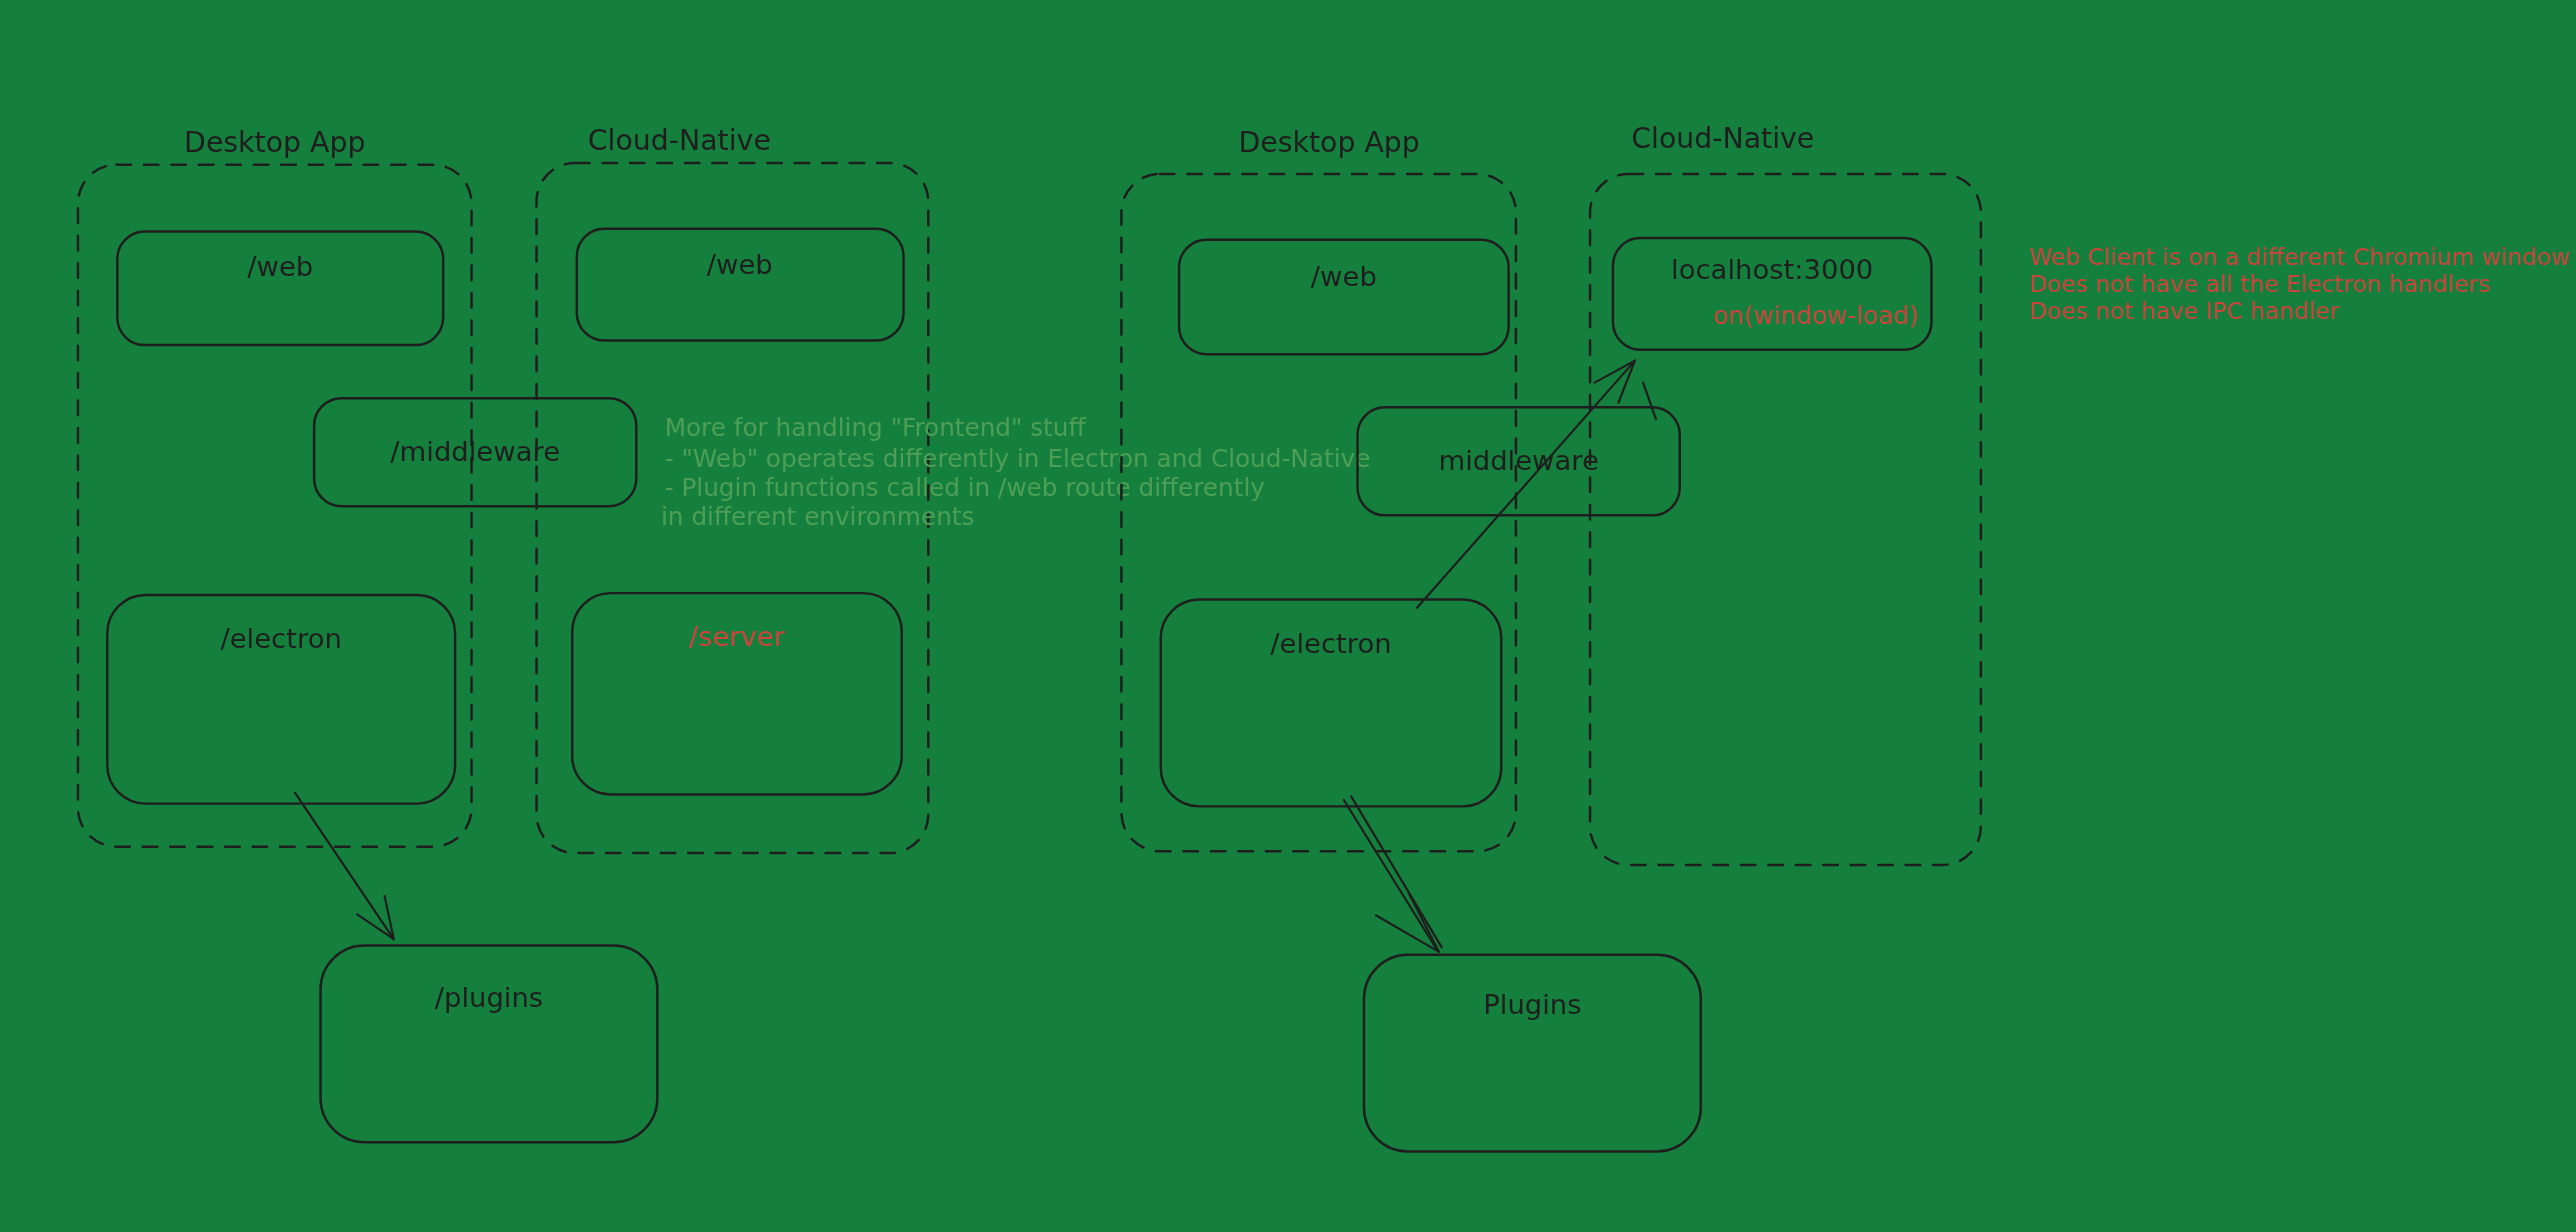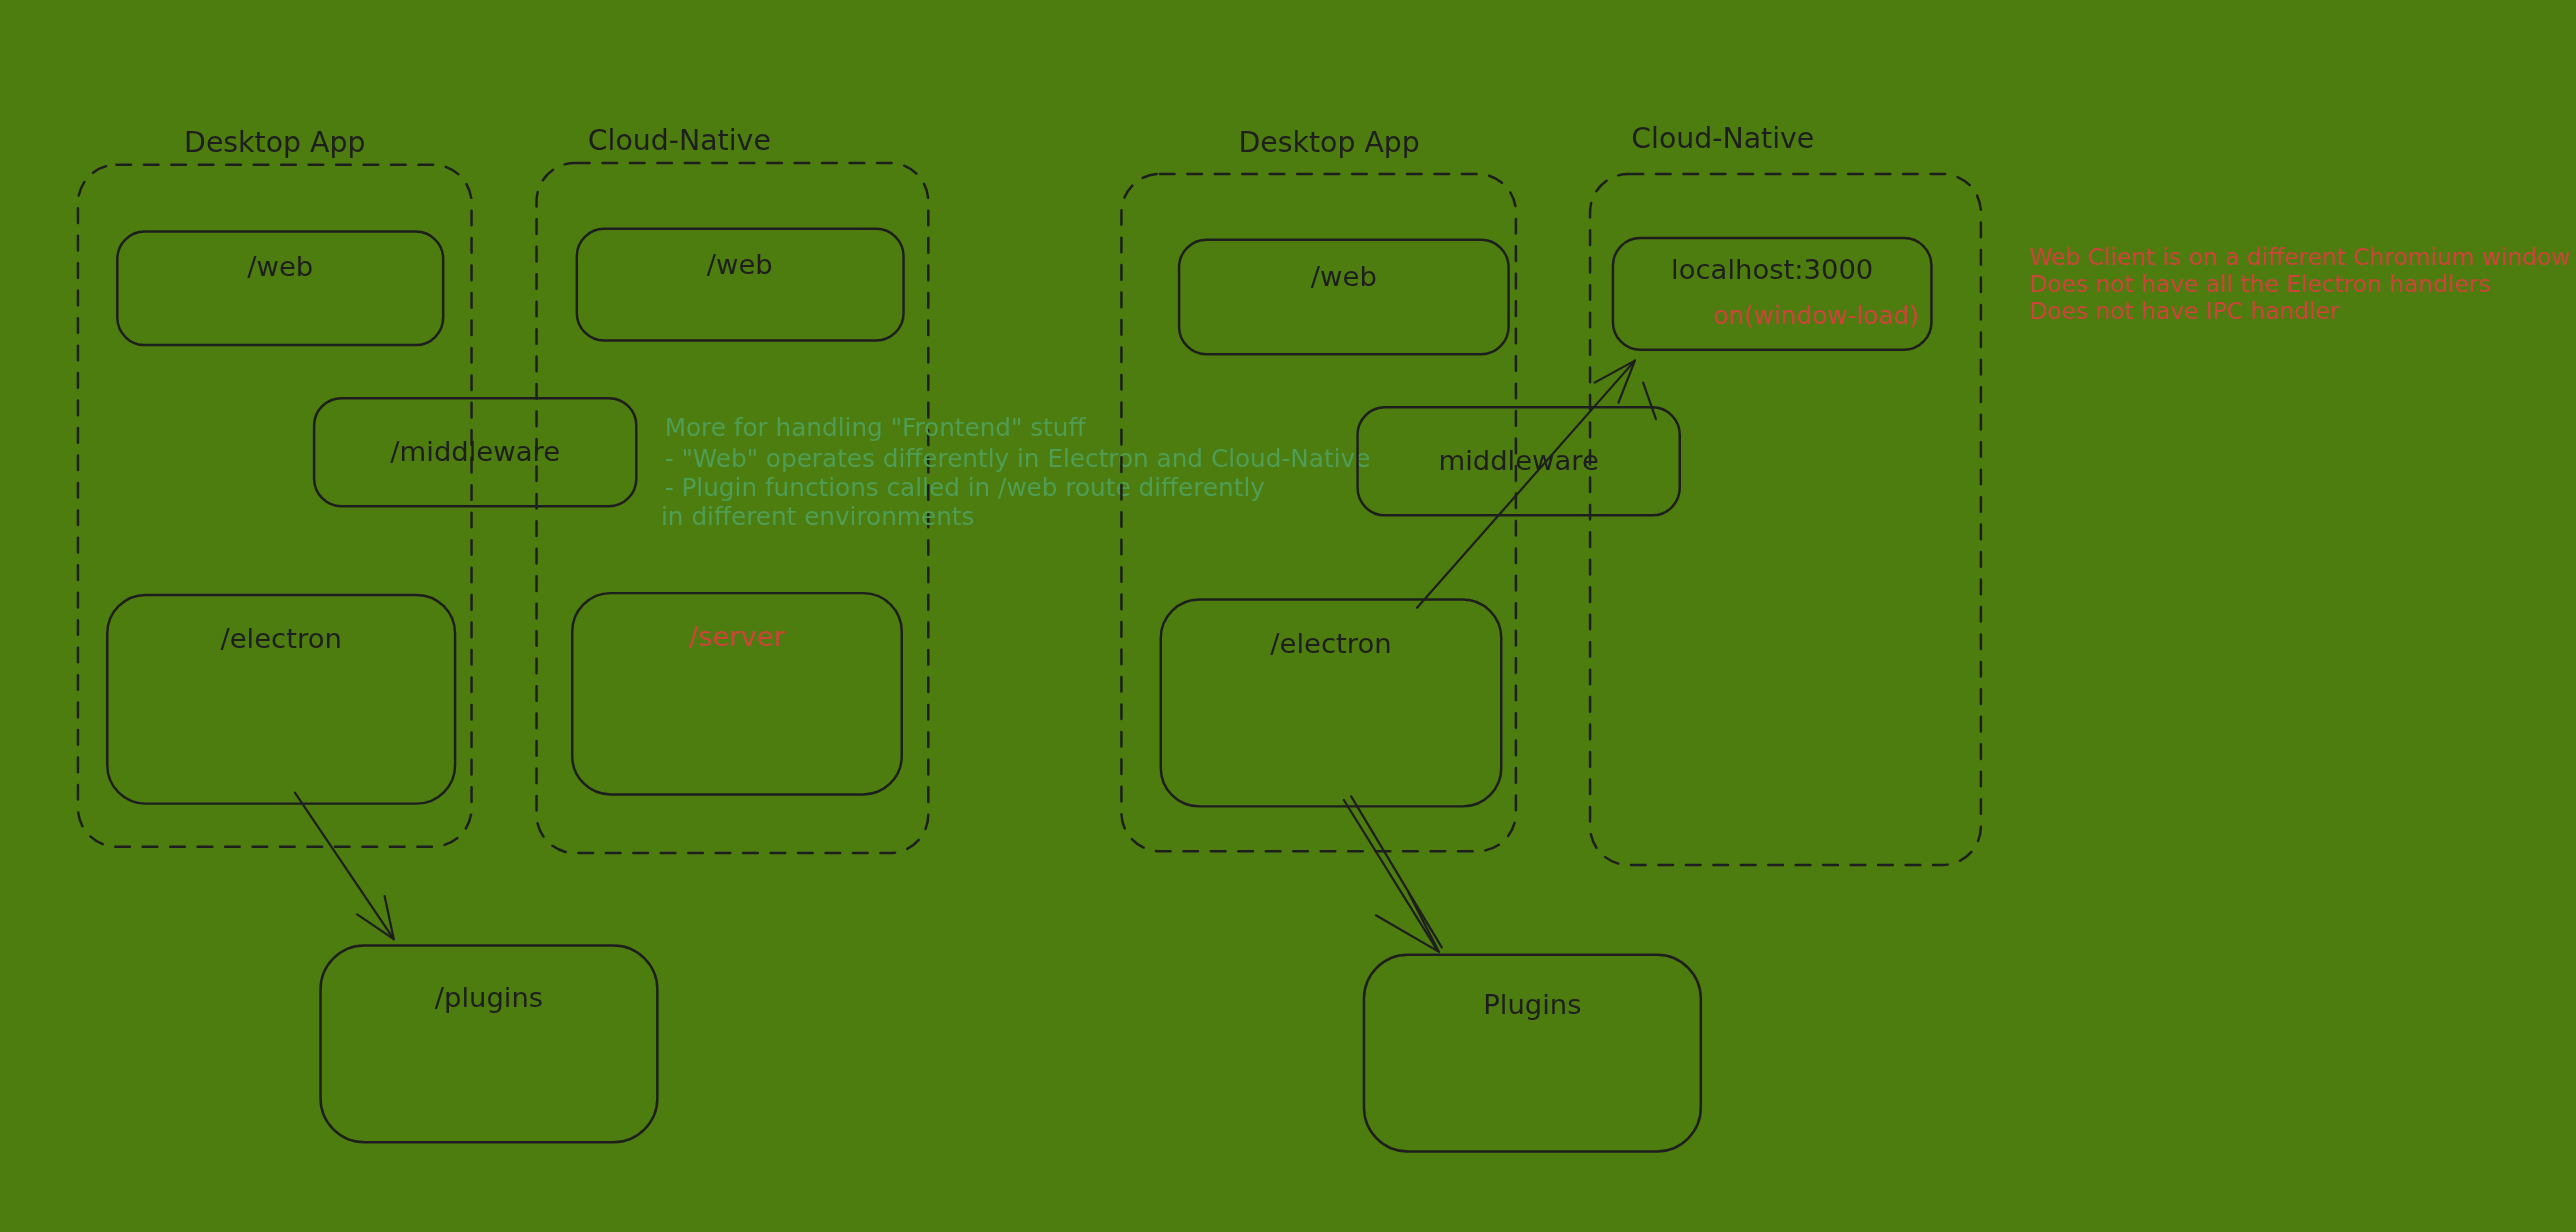--- a/index.html
+++ b/index.html
@@ -4,21 +4,21 @@
 <style>
   html, body {
     margin: 0;
     padding: 0;
     background: #ffffff;
   }
   .canvas-wrap {
     position: relative;
     width: 2576px;
     height: 1232px;
-    background: #4d7c0f;
+    background: #15803d;
     font-family: "DejaVu Sans", sans-serif;
     overflow: hidden;
   }
   svg { display: block; }
 
   .sketch-stroke {
     fill: none;
     stroke: #1e1e1e;
     stroke-width: 2.7;
     stroke-linecap: round;

